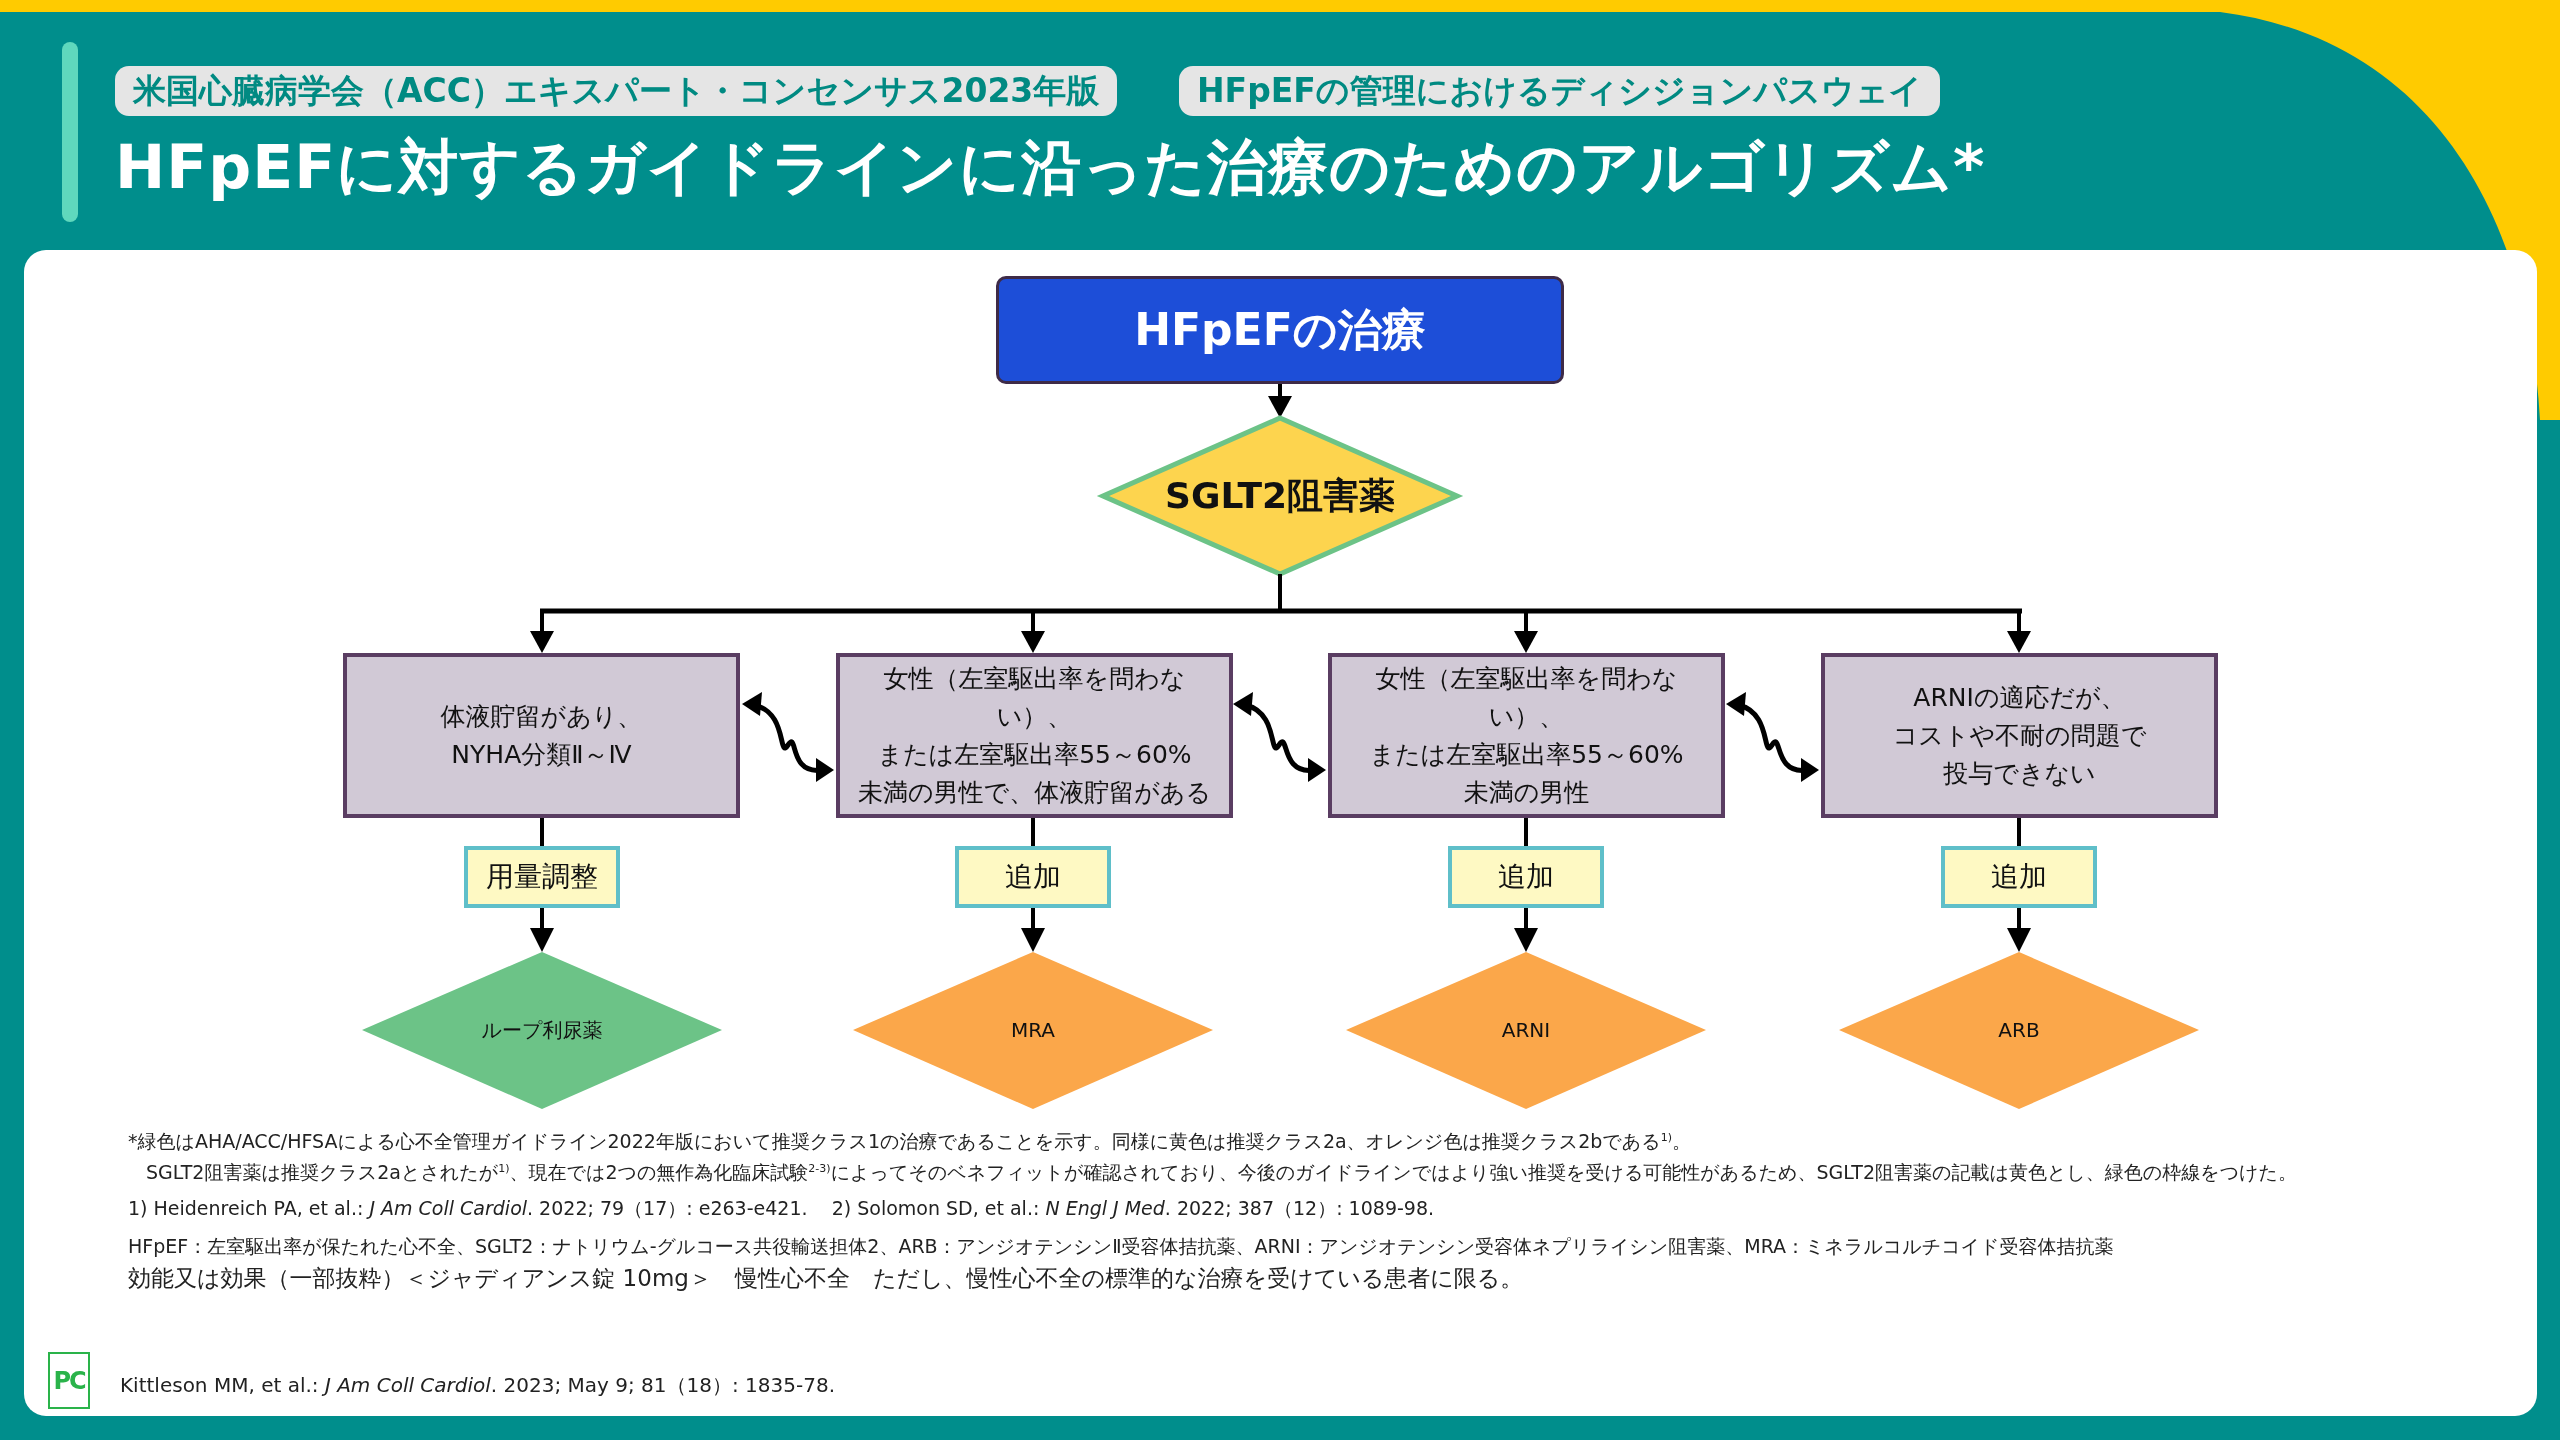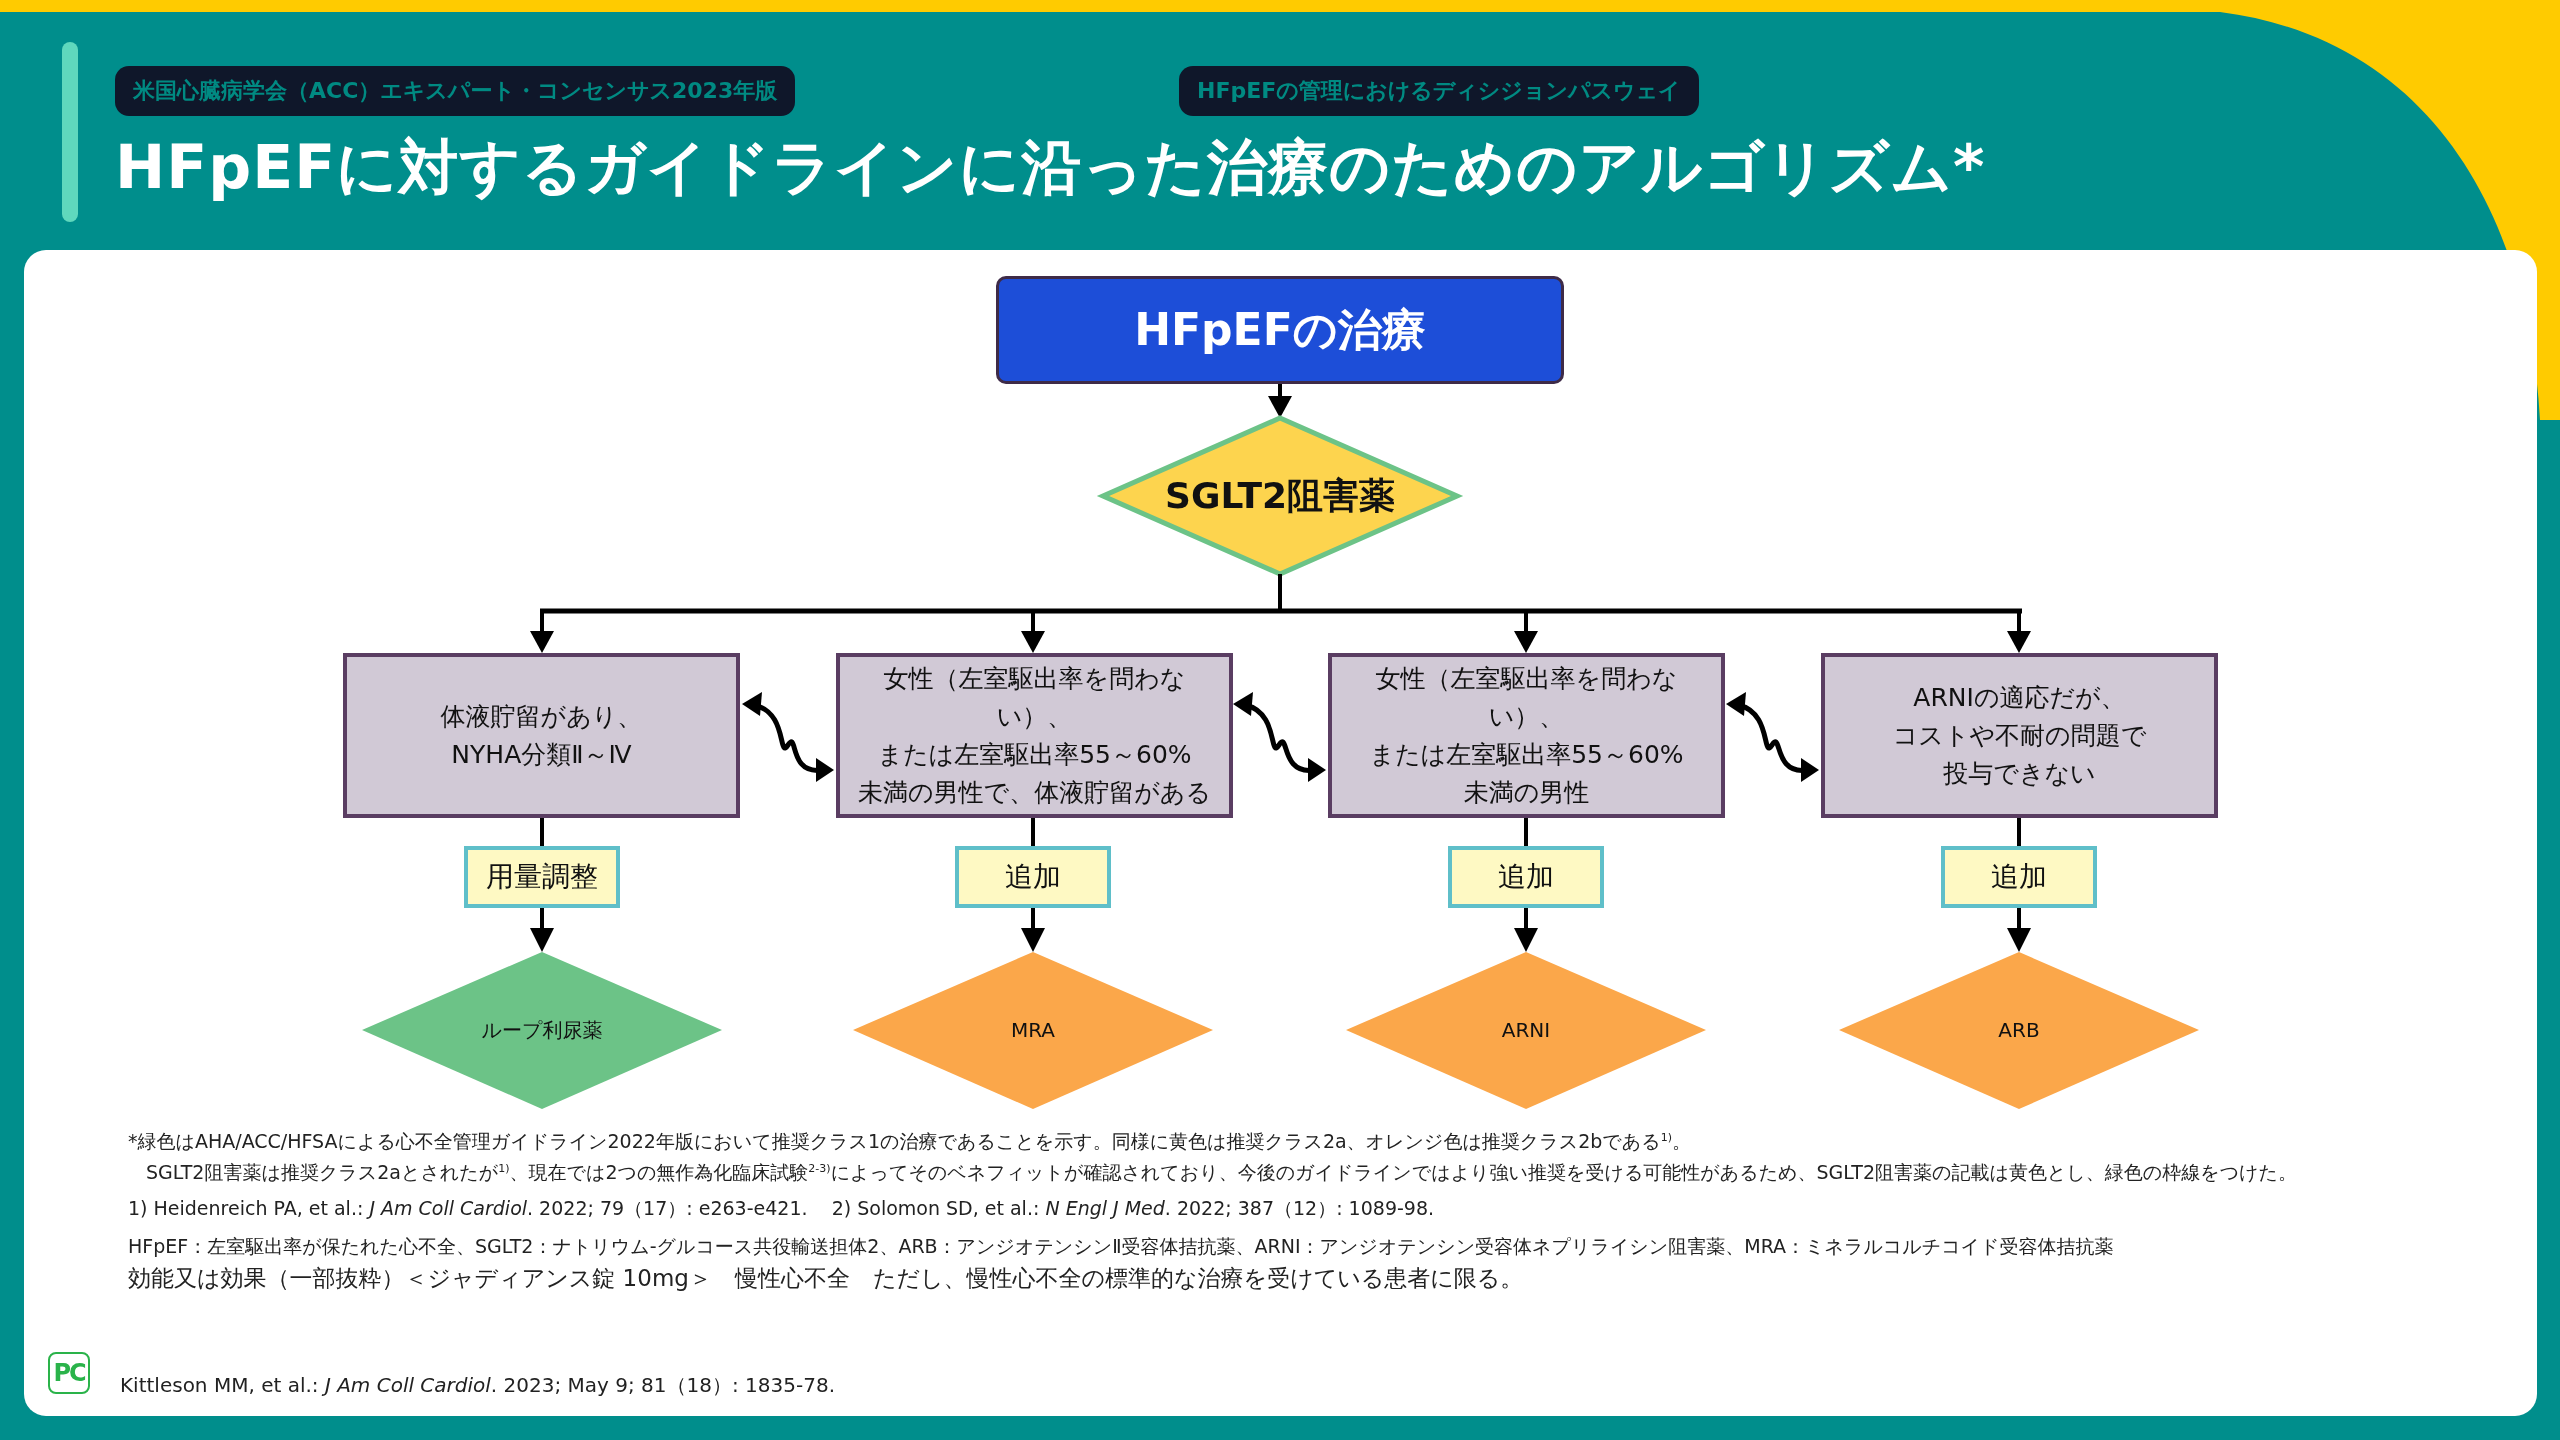--- a/index.html
+++ b/index.html
@@ -1,40 +1,40 @@
 <!DOCTYPE html>
 <html><head>
 <meta charset="utf-8">
 <style>
   html, body { margin:0; padding:0; }
   body { width:2560px; height:1440px; position:relative; overflow:hidden; background:#008e8c; font-family:"DejaVu Sans","Liberation Sans",sans-serif; }
   .top-strip { position:absolute; left:0; top:0; width:2560px; height:12px; background:#ffcb00; }
   .corner-yellow { position:absolute; right:0; top:0; width:520px; height:420px; overflow:hidden; }
   .accent-bar { position:absolute; left:62px; top:42px; width:16px; height:180px; border-radius:8px; background:#5fd8bd; }
-  .badge { position:absolute; top:66px; height:50px; line-height:50px; background:#0f172a; color:#008a82; border-radius:14px; padding:0 18px; font-size:22px; font-weight:bold; white-space:nowrap; }
+  .badge { position:absolute; top:66px; height:50px; line-height:50px; background:#e5e5e5; color:#008a82; border-radius:14px; padding:0 18px; font-size:33px; font-weight:bold; white-space:nowrap; }
   .badge-1 { left:115px; }
   .badge-2 { left:1179px; }
   .title { position:absolute; left:115px; top:128px; color:#fff; font-size:60px; font-weight:bold; white-space:nowrap; letter-spacing:1px; }
   .panel { position:absolute; left:24px; top:250px; width:2513px; height:1166px; background:#fff; border-radius:22px; }
   svg.flow { position:absolute; left:0; top:0; width:2560px; height:1440px; }
   .node-text { position:absolute; display:flex; align-items:center; justify-content:center; text-align:center; color:#111; }
   .top-node { left:996px; top:276px; width:568px; height:108px; background:#1d4ed8; border:3px solid #3e2b48; border-radius:10px; color:#fff; font-size:44px; font-weight:bold; box-sizing:border-box; }
   .cond-box { top:653px; width:397px; height:165px; background:#d1c9d6; border:4px solid #5a3d62; box-sizing:border-box; font-size:25px; line-height:38px; padding:0 10px; }
   .act-box { top:846px; width:156px; height:62px; background:#fef9c3; border:4px solid #5fbfc9; box-sizing:border-box; font-size:28px; }
   .diamond-label { font-size:20px; }
   .sglt2-label { font-size:36px; font-weight:bold; }
   .notes { position:absolute; left:128px; top:1124px; width:2400px; color:#222; font-size:19px; }
   .notes p { margin:0; white-space:nowrap; }
   .n1 { line-height:28px; }
   .n-ref { margin-top:6px !important; line-height:30px; }
   .n-abbr { margin-top:8px !important; line-height:30px; }
   .n-approval { font-size:23px; line-height:34px; }
   .n-approval.first { margin-top:6px !important; }
   .kittleson { position:absolute; left:120px; top:1372px; font-size:20px; color:#222; white-space:nowrap; }
-  .pc-logo { position:absolute; left:48px; top:1352px; width:42px; height:42px; border:2px solid #2ab34a; border-radius:8px; box-sizing:border-box; display:flex; align-items:center; justify-content:center; color:#2ab34a; font-weight:bold; font-size:24px; letter-spacing:-2px; }
+  .pc-logo { position:absolute; left:48px; top:1352px; width:42px; height:57px; border:2px solid #2ab34a; border-radius:0; box-sizing:border-box; display:flex; align-items:center; justify-content:center; color:#2ab34a; font-weight:bold; font-size:24px; letter-spacing:-2px; }
   sup { font-size:11px; }
   i { font-style:italic;text-align:right; }
 </style>
 </head>
 <body>
 
 <div class="top-strip"></div>
 <svg class="corner-yellow" viewBox="0 0 520 420">
   <path d="M0 0 H520 V420 H500 C490 230 400 40 180 12 H0 Z" fill="#ffcb00"></path>
 </svg>

